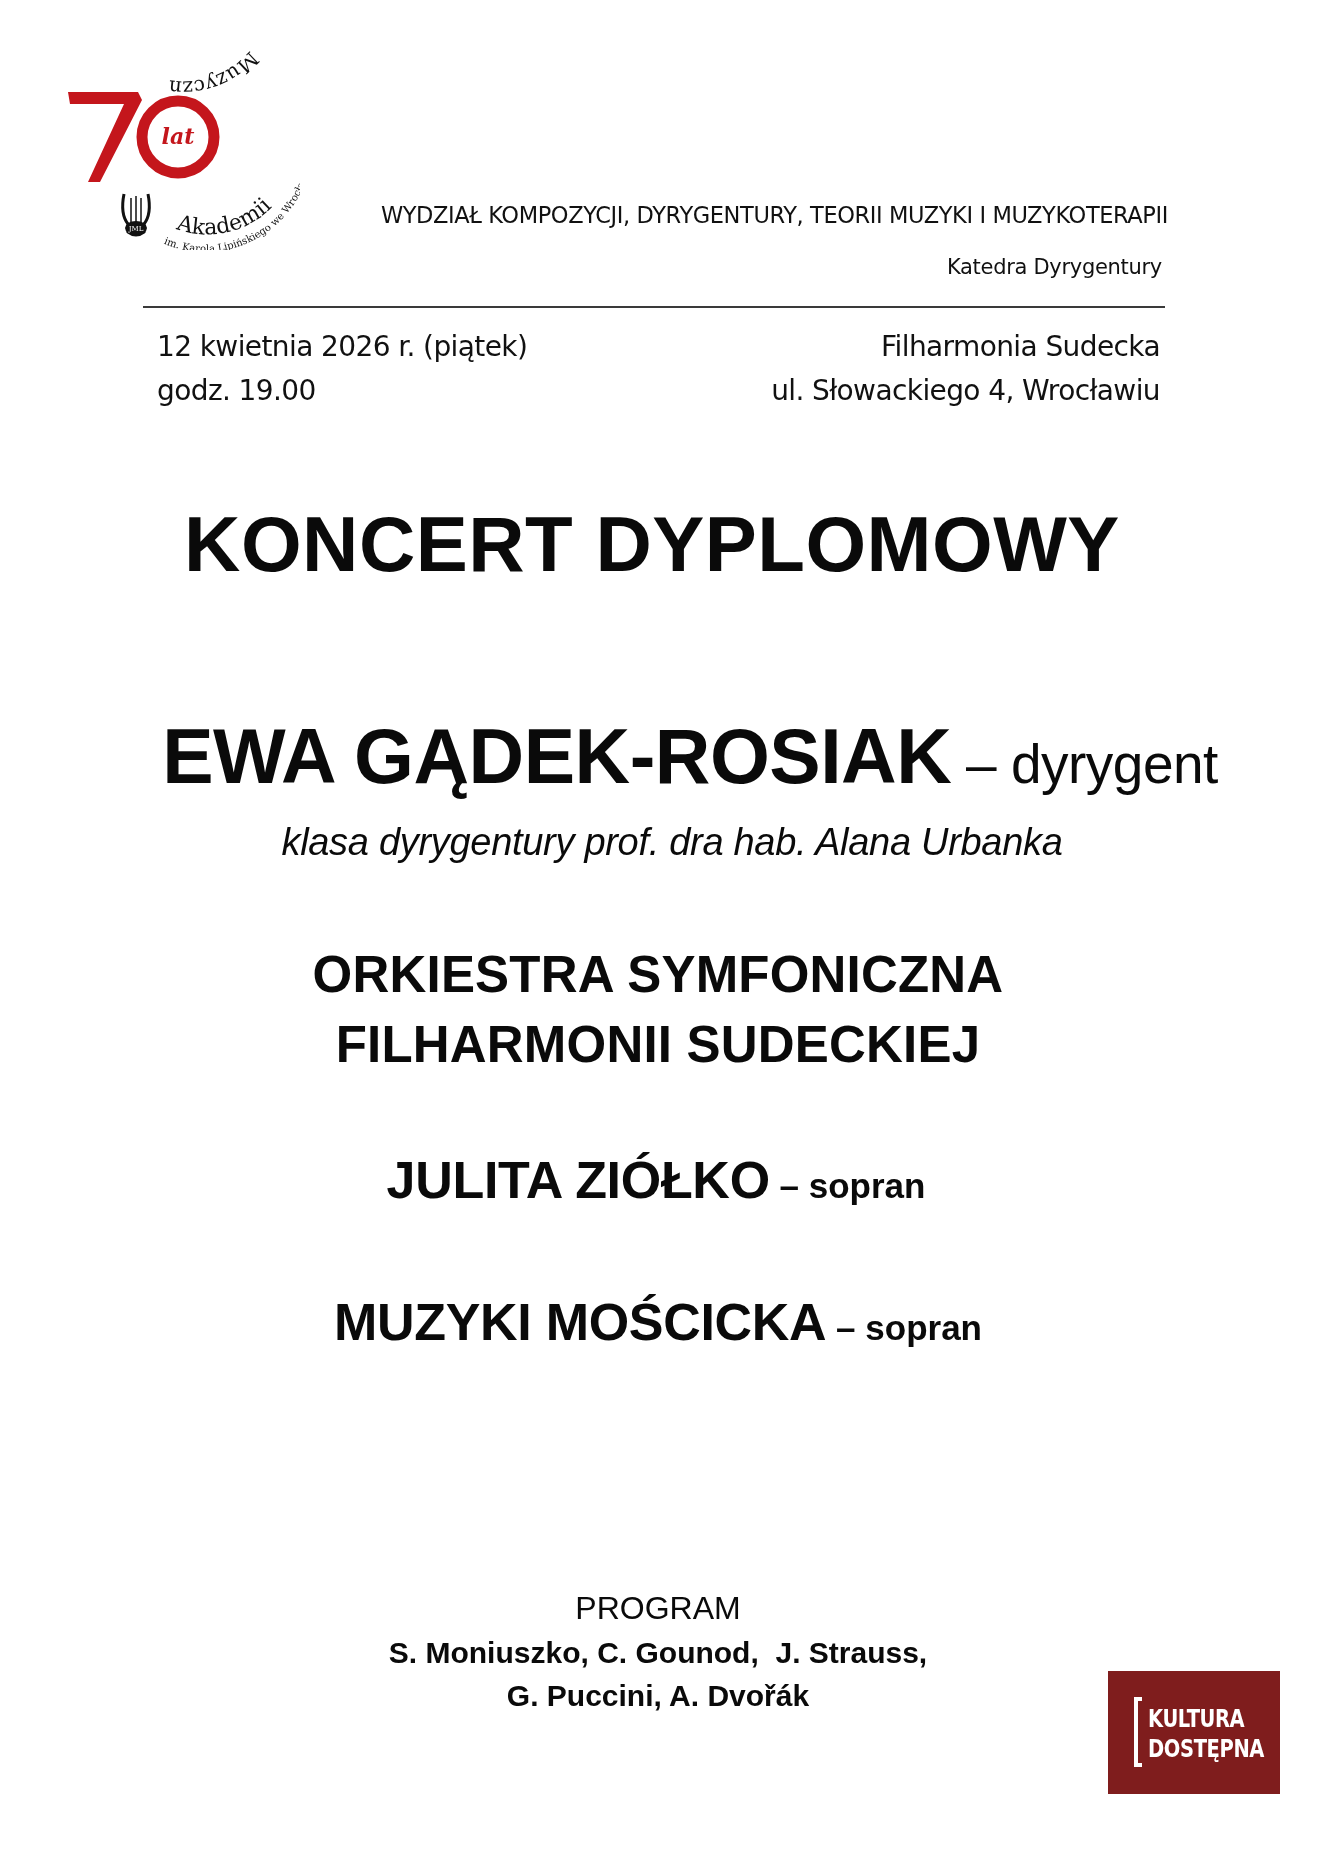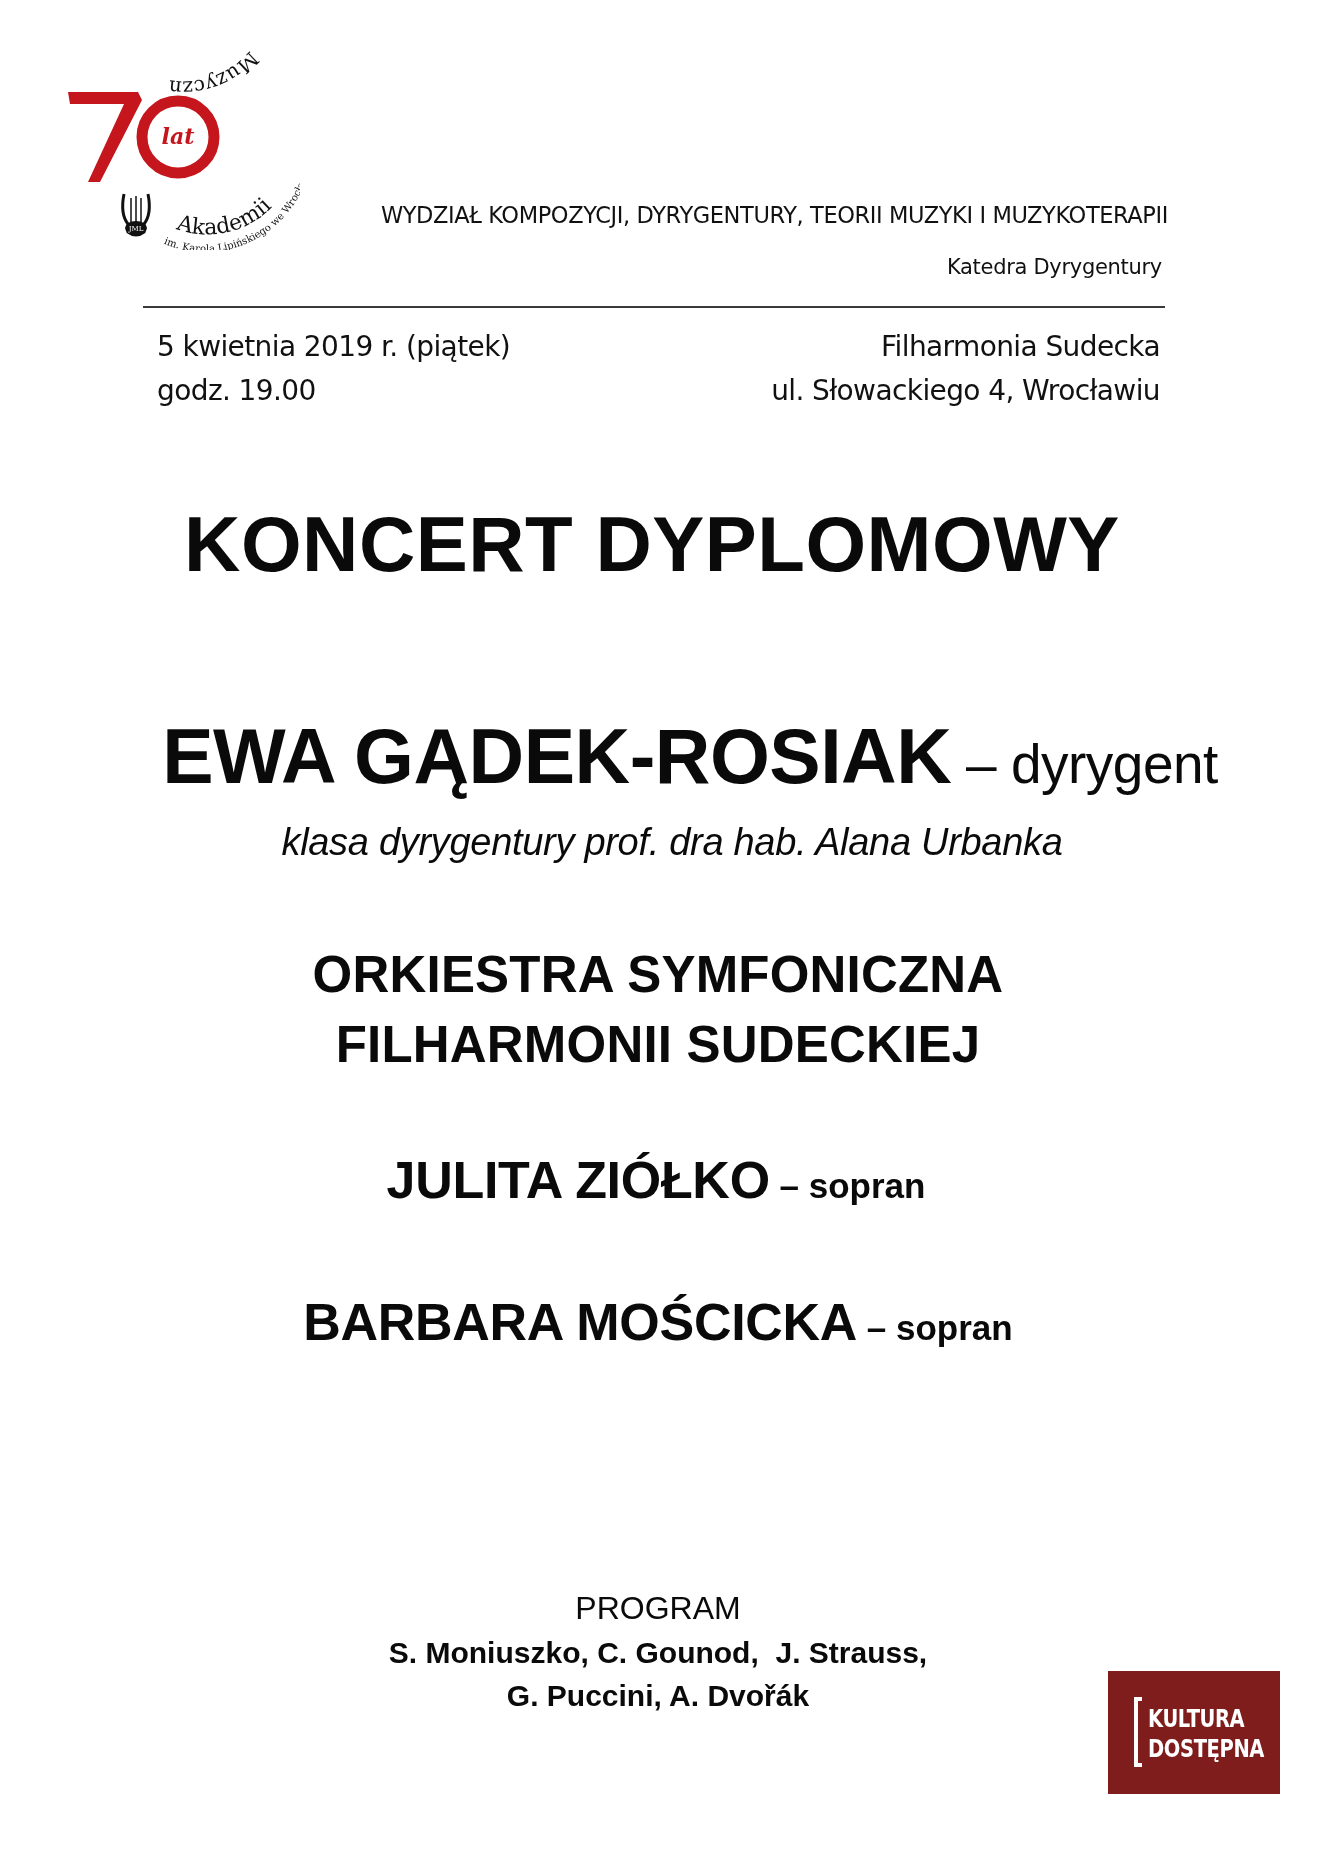--- a/index.html
+++ b/index.html
@@ -70,21 +70,21 @@
       <textPath href="#arcTop" startOffset="0">Muzycznej</textPath>
     </text>
   </svg>
 </div>
 
 <div class="abs calibri faculty">WYDZIAŁ KOMPOZYCJI, DYRYGENTURY, TEORII MUZYKI I MUZYKOTERAPII</div>
 <div class="abs calibri dept">Katedra Dyrygentury</div>
 <div class="abs rule"></div>
 
 <div class="abs calibri event-left">
-  <div>5 kwietnia 2019 r. (piątek)</div>
+  <div>12 kwietnia 2026 r. (piątek)</div>
   <div>godz. 19.00</div>
 </div>
 <div class="abs calibri event-right">
   <div>Filharmonia Sudecka</div>
   <div>ul. Słowackiego 4, Wrocławiu</div>
 </div>
 
 <div class="abs center-line title">KONCERT DYPLOMOWY</div>
 
 <div class="abs center-line conductor">
@@ -94,21 +94,21 @@
 
 <div class="abs center-line orch">
   <div>ORKIESTRA SYMFONICZNA</div>
   <div>FILHARMONII SUDECKIEJ</div>
 </div>
 
 <div class="abs center-line soloist s1">
   <span>JULITA ZIÓŁKO</span><span class="role"> – sopran</span>
 </div>
 <div class="abs center-line soloist s2">
-  <span>BARBARA MOŚCICKA</span><span class="role"> – sopran</span>
+  <span>MUZYKI MOŚCICKA</span><span class="role"> – sopran</span>
 </div>
 
 <div class="abs center-line prog-head">PROGRAM</div>
 <div class="abs center-line prog-line p1"><span style="white-space:pre">S. Moniuszko, C. Gounod,  J. Strauss,</span></div>
 <div class="abs center-line prog-line p2">G. Puccini, A. Dvořák</div>
 
 <div id="kd" class="abs">
   <div class="bracket"></div>
   <div class="kd-text">
     <div>KULTURA</div>

